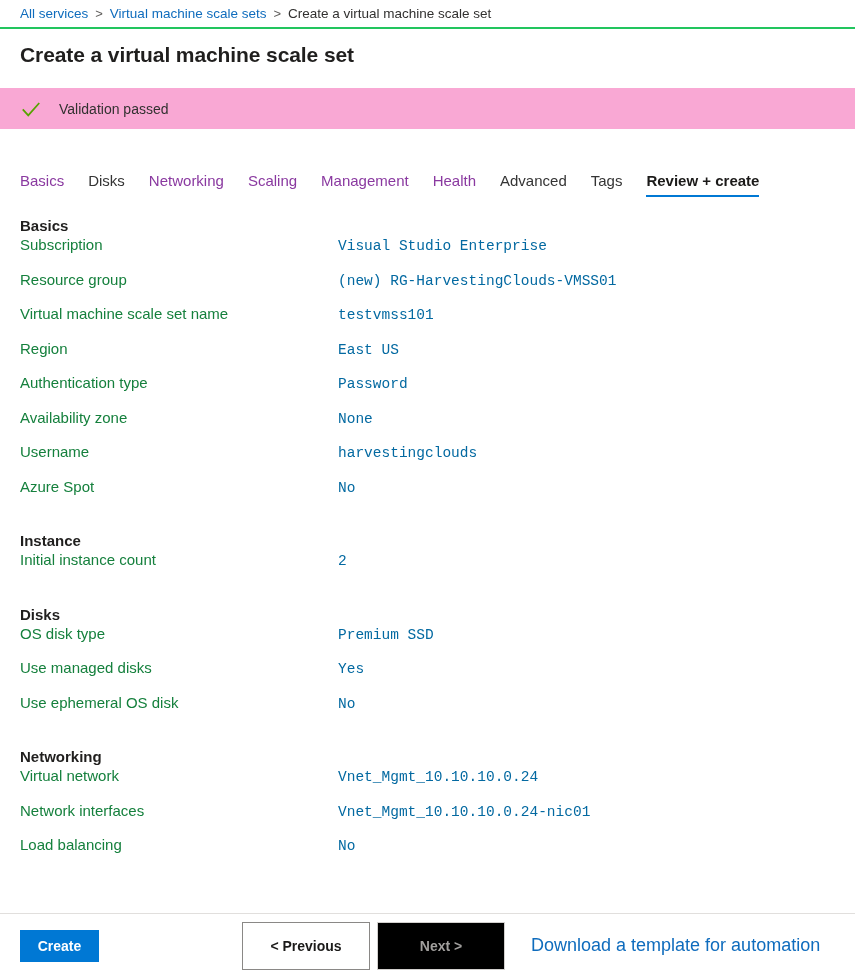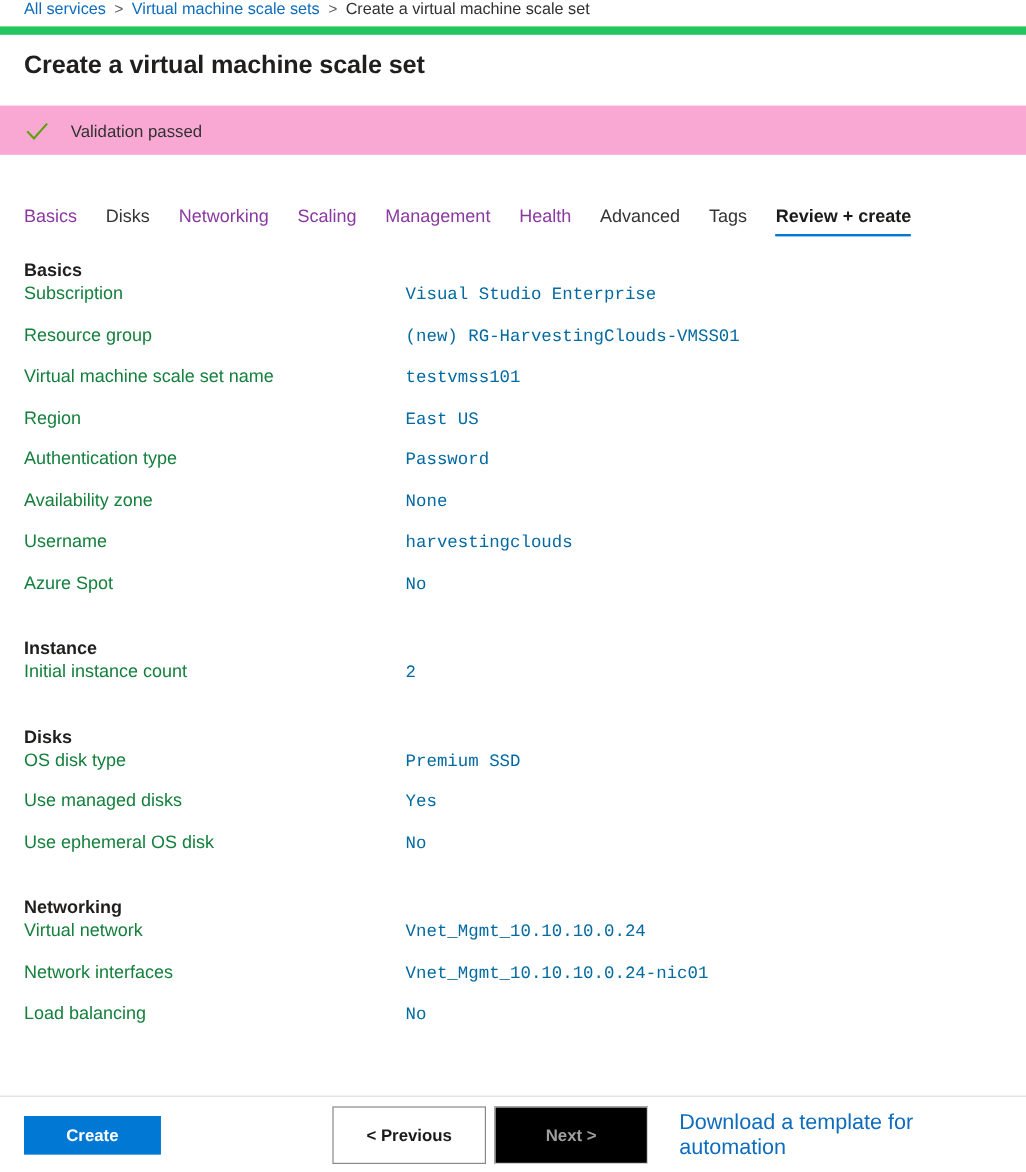--- a/index.html
+++ b/index.html
@@ -13,24 +13,24 @@
     font-family: "Liberation Sans", sans-serif;
     color: #323130;
     overflow: hidden;
     position: relative;
   }
 
   
   .breadcrumb {
     height: 29px;
     display: flex;
-    align-items: flex-start;
+    align-items: center;
     padding: 0 0 0 20px;
     font-size: 13.5px;
-    border-bottom: 7px solid #22c55e;
+    border-bottom: 2px solid #22c55e;
     box-sizing: border-box;
     white-space: nowrap;
   }
   .crumb-link {
     color: #0f6cbd;
     cursor: pointer;
   }
   .crumb-sep {
     color: #605e5c;
     margin: 0 7px;
@@ -146,21 +146,21 @@
     padding-left: 20px;
     box-sizing: border-box;
   }
   .btn-create {
     background: #0078d4;
     color: #ffffff;
     font-size: 14px;
     font-weight: 700;
     border: 1px solid #0078d4;
     height: 32px;
-    width: 114px;
+    width: 79px;
     cursor: pointer;
     font-family: inherit;
     padding: 0;
   }
   .nav-group {
     display: flex;
     margin-left: 143px;
   }
   .btn-nav {
     height: 48px;

